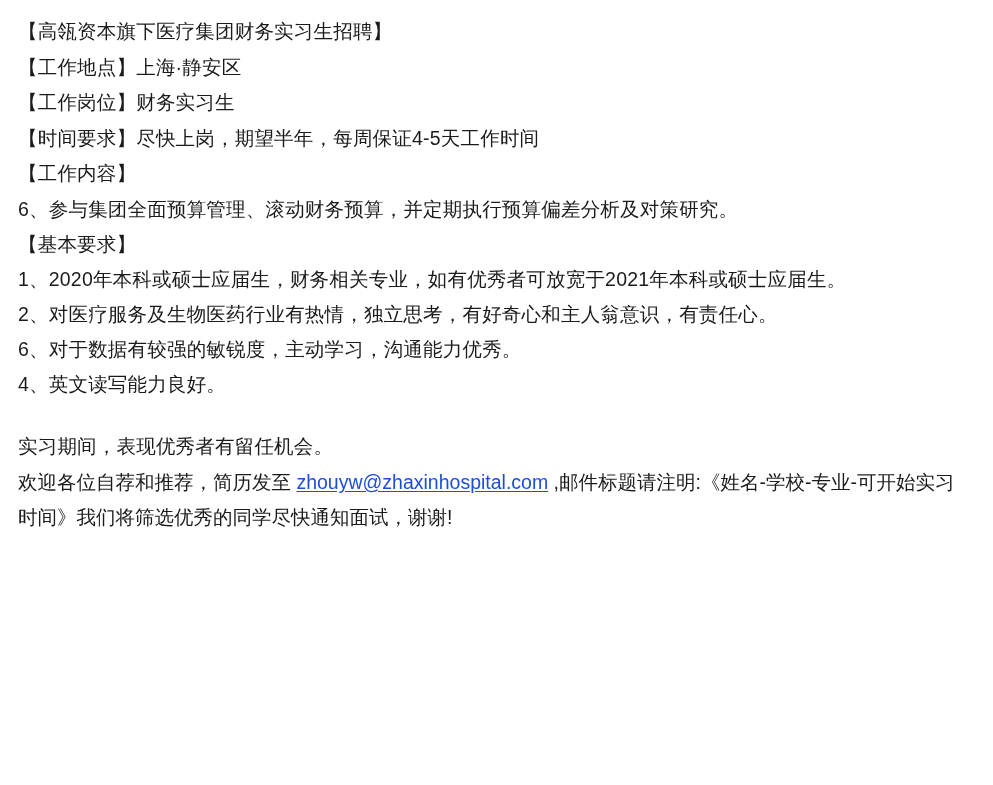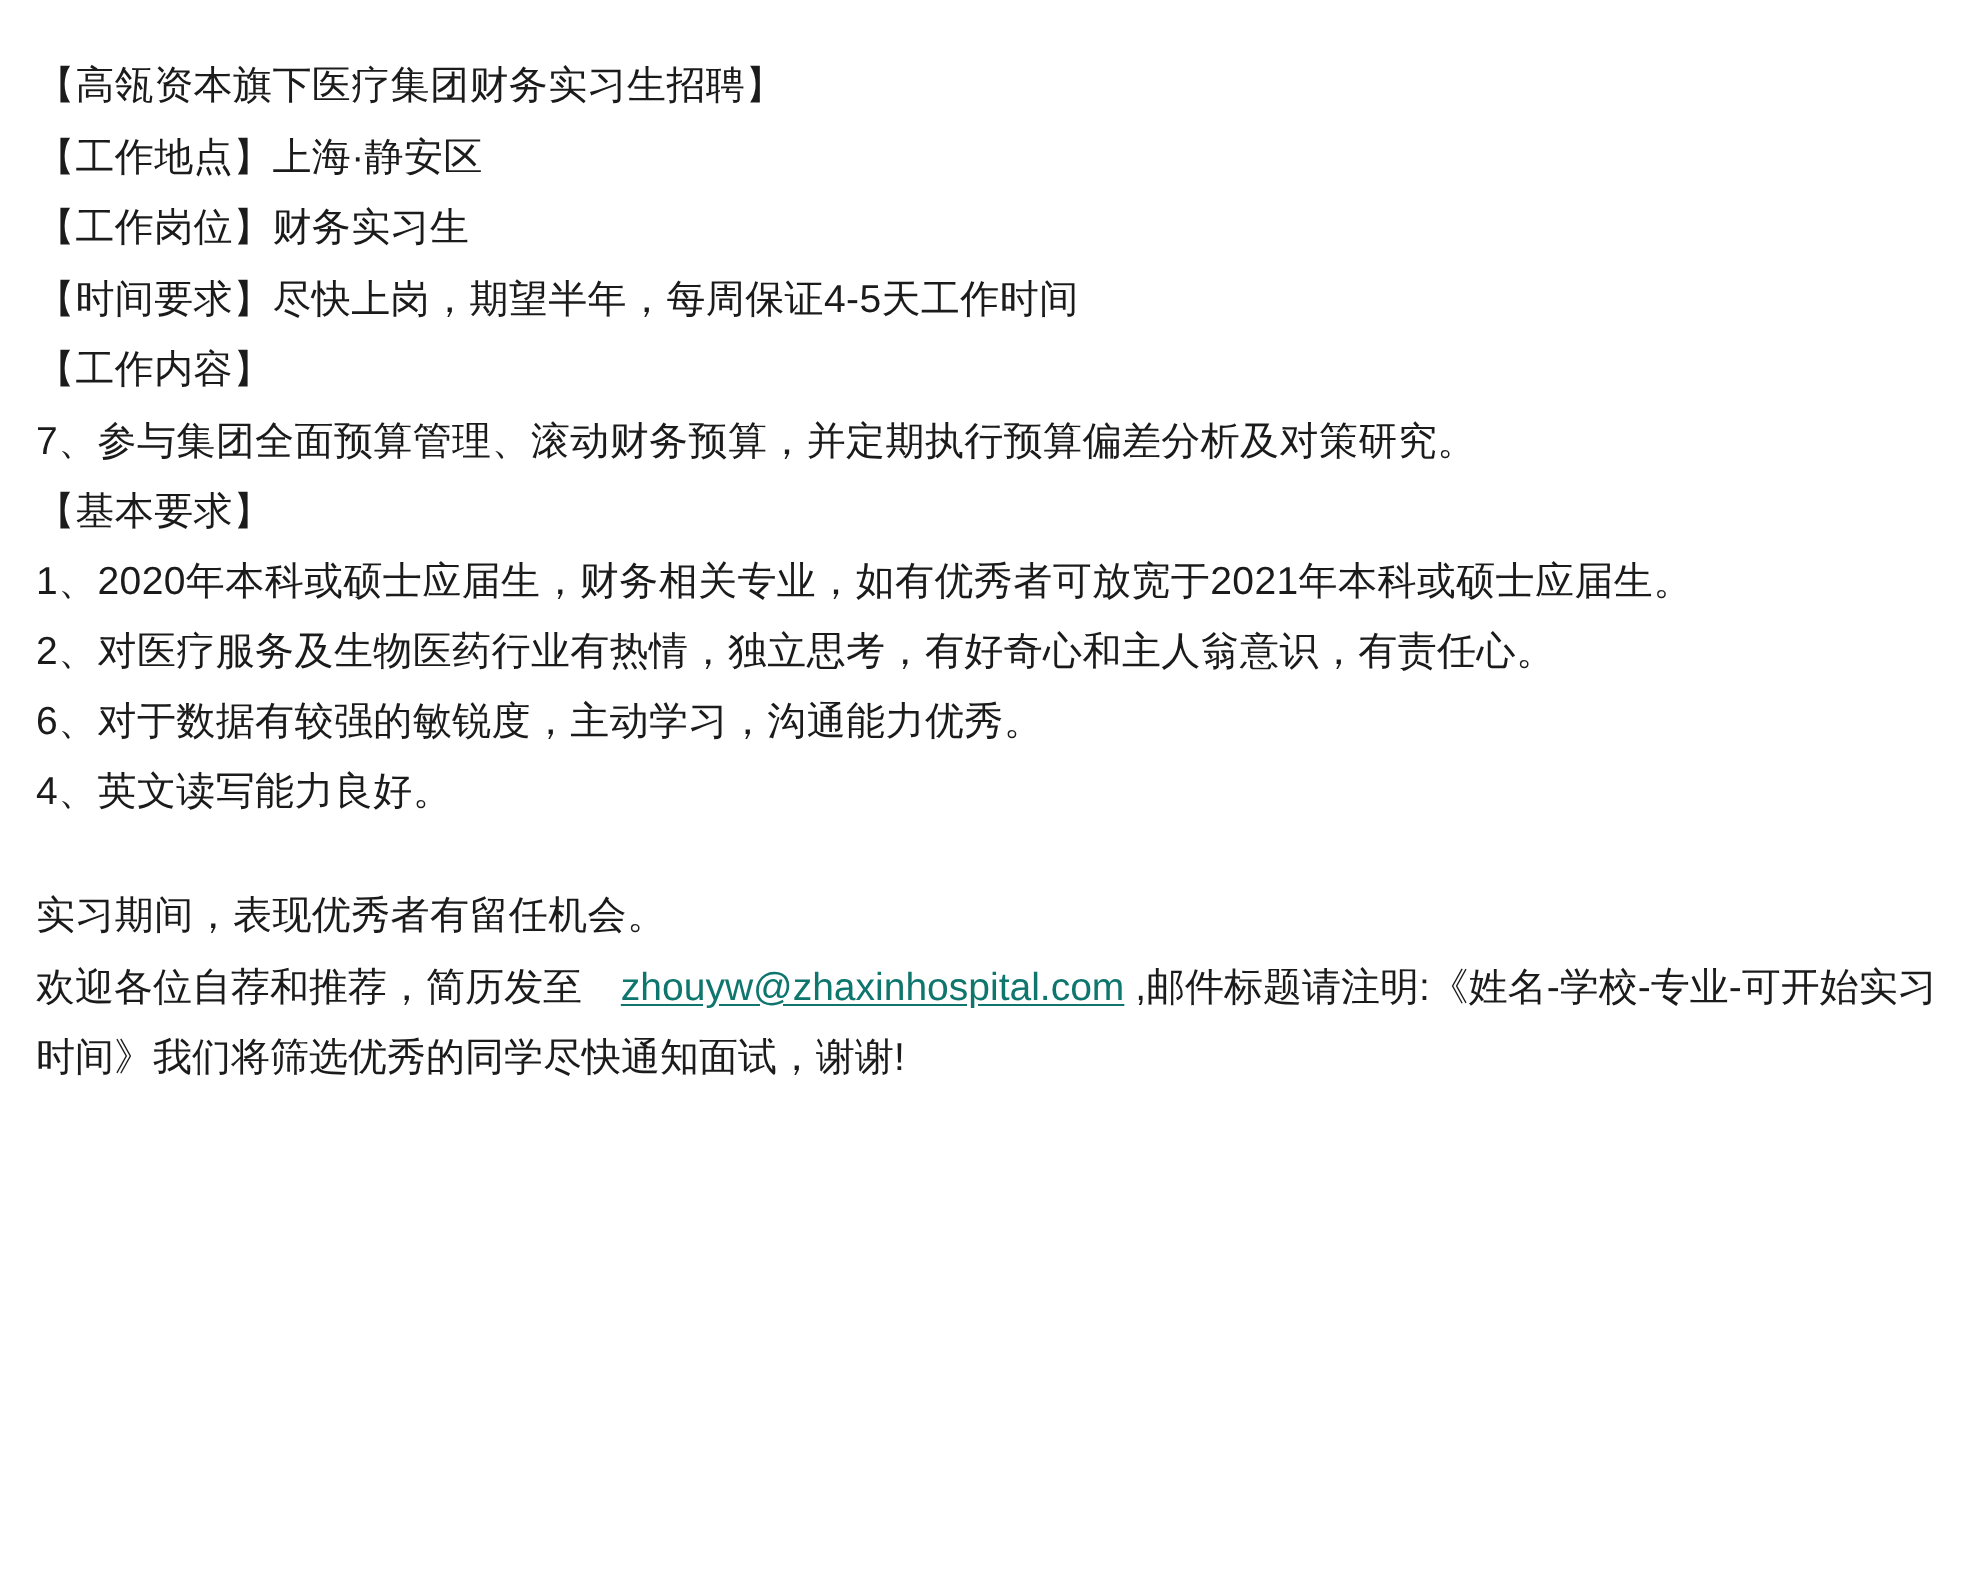--- a/index.html
+++ b/index.html
@@ -11,21 +11,21 @@
     height: 785px;
     background: #ffffff;
     font-family: "Liberation Sans", "DejaVu Sans", sans-serif;
     color: #1a1a1a;
     overflow: hidden;
   }
   .doc {
     box-sizing: border-box;
     width: 993px;
     height: 785px;
-    padding: 26px 22px 10px 18px;
+    padding: 14px 22px 10px 18px;
     background: #ffffff;
   }
   .line {
     font-size: 19.5px;
     line-height: 35.5px;
     letter-spacing: 0.2px;
     color: #1b1b1b;
     white-space: pre-wrap;
     word-break: break-word;
   }
@@ -34,39 +34,38 @@
   }
   .spacer {
     height: 27px;
   }
   .email-line {
     font-size: 19.5px;
     line-height: 35.5px;
     color: #1b1b1b;
   }
   .email-link {
-    color: #0f766e;
+    color: #1d4ed8;
     text-decoration: underline;
     text-underline-offset: 2px;
-    margin-left: 14px;
   }
 </style>
 </head>
 <body>
 
 <div class="doc">
 
   <div class="line">【高瓴资本旗下医疗集团财务实习生招聘】</div>
 
   <div class="line">【工作地点】上海·静安区</div>
   <div class="line">【工作岗位】财务实习生</div>
   <div class="line">【时间要求】尽快上岗，期望半年，每周保证4-5天工作时间</div>
   <div class="line">【工作内容】</div>
 
-  <div class="line body">7、参与集团全面预算管理、滚动财务预算，并定期执行预算偏差分析及对策研究。</div>
+  <div class="line body">6、参与集团全面预算管理、滚动财务预算，并定期执行预算偏差分析及对策研究。</div>
 
   <div class="line">【基本要求】</div>
 
   <div class="line body">1、2020年本科或硕士应届生，财务相关专业，如有优秀者可放宽于2021年本科或硕士应届生。</div>
   <div class="line body">2、对医疗服务及生物医药行业有热情，独立思考，有好奇心和主人翁意识，有责任心。</div>
   <div class="line body">6、对于数据有较强的敏锐度，主动学习，沟通能力优秀。</div>
   <div class="line body">4、英文读写能力良好。</div>
 
   <div class="spacer"></div>
 

